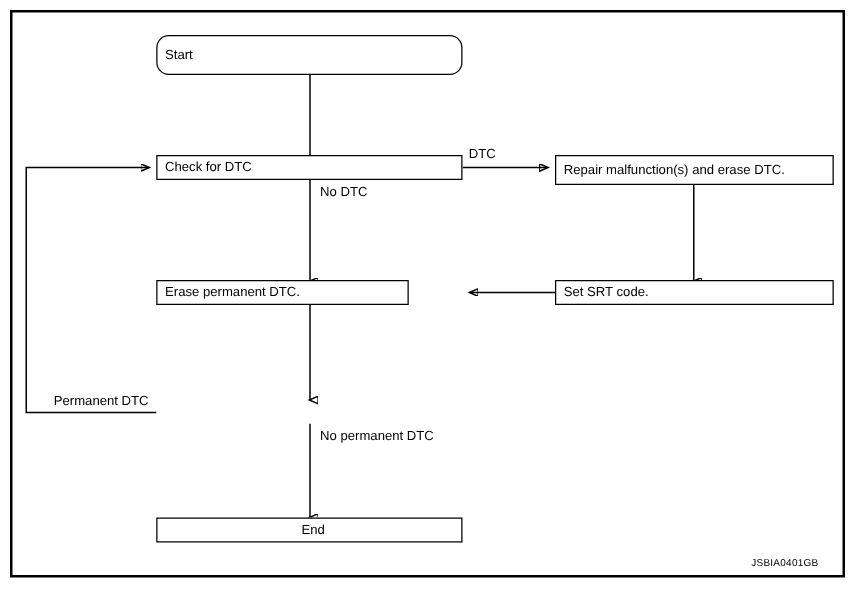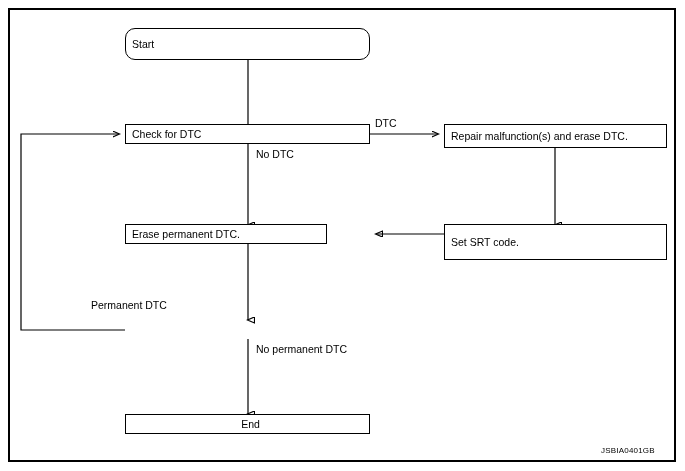--- a/index.html
+++ b/index.html
@@ -112,36 +112,36 @@
   </div>
 
   <div class="node" style="left:125px; top:124px; width:245px; height:20px;">
     <span>Check for DTC</span>
   </div>
 
   <div class="node" style="left:444px; top:124px; width:223px; height:24px;">
     <span>Repair malfunction(s) and erase DTC.</span>
   </div>
 
-  <div class="node" style="left:444px; top:224px; width:223px; height:36px;">
+  <div class="node" style="left:444px; top:224px; width:223px; height:20px;">
     <span>Set SRT code.</span>
   </div>
 
   <div class="node" style="left:125px; top:224px; width:202px; height:20px;">
     <span>Erase permanent DTC.</span>
   </div>
 
 
   <div class="node" style="left:125px; top:414px; width:245px; height:20px;justify-content:center;">
     <span>End</span>
   </div>
 
   <div class="edge-label" style="left:373px; top:118px;">DTC</div>
 
   <div class="edge-label" style="left:254px; top:149px;text-align:right;">No DTC</div>
 
-  <div class="edge-label" style="left:41px; top:300px;margin-left:48px;">Permanent DTC</div>
+  <div class="edge-label" style="left:41px; top:316px;">Permanent DTC</div>
 
   <div class="edge-label" style="left:254px; top:344px;text-align:center;">No permanent DTC</div>
 
   <div class="watermark" style="left:601px; top:447px;">JSBIA0401GB</div>
 
 </div>
 
 </body></html>

